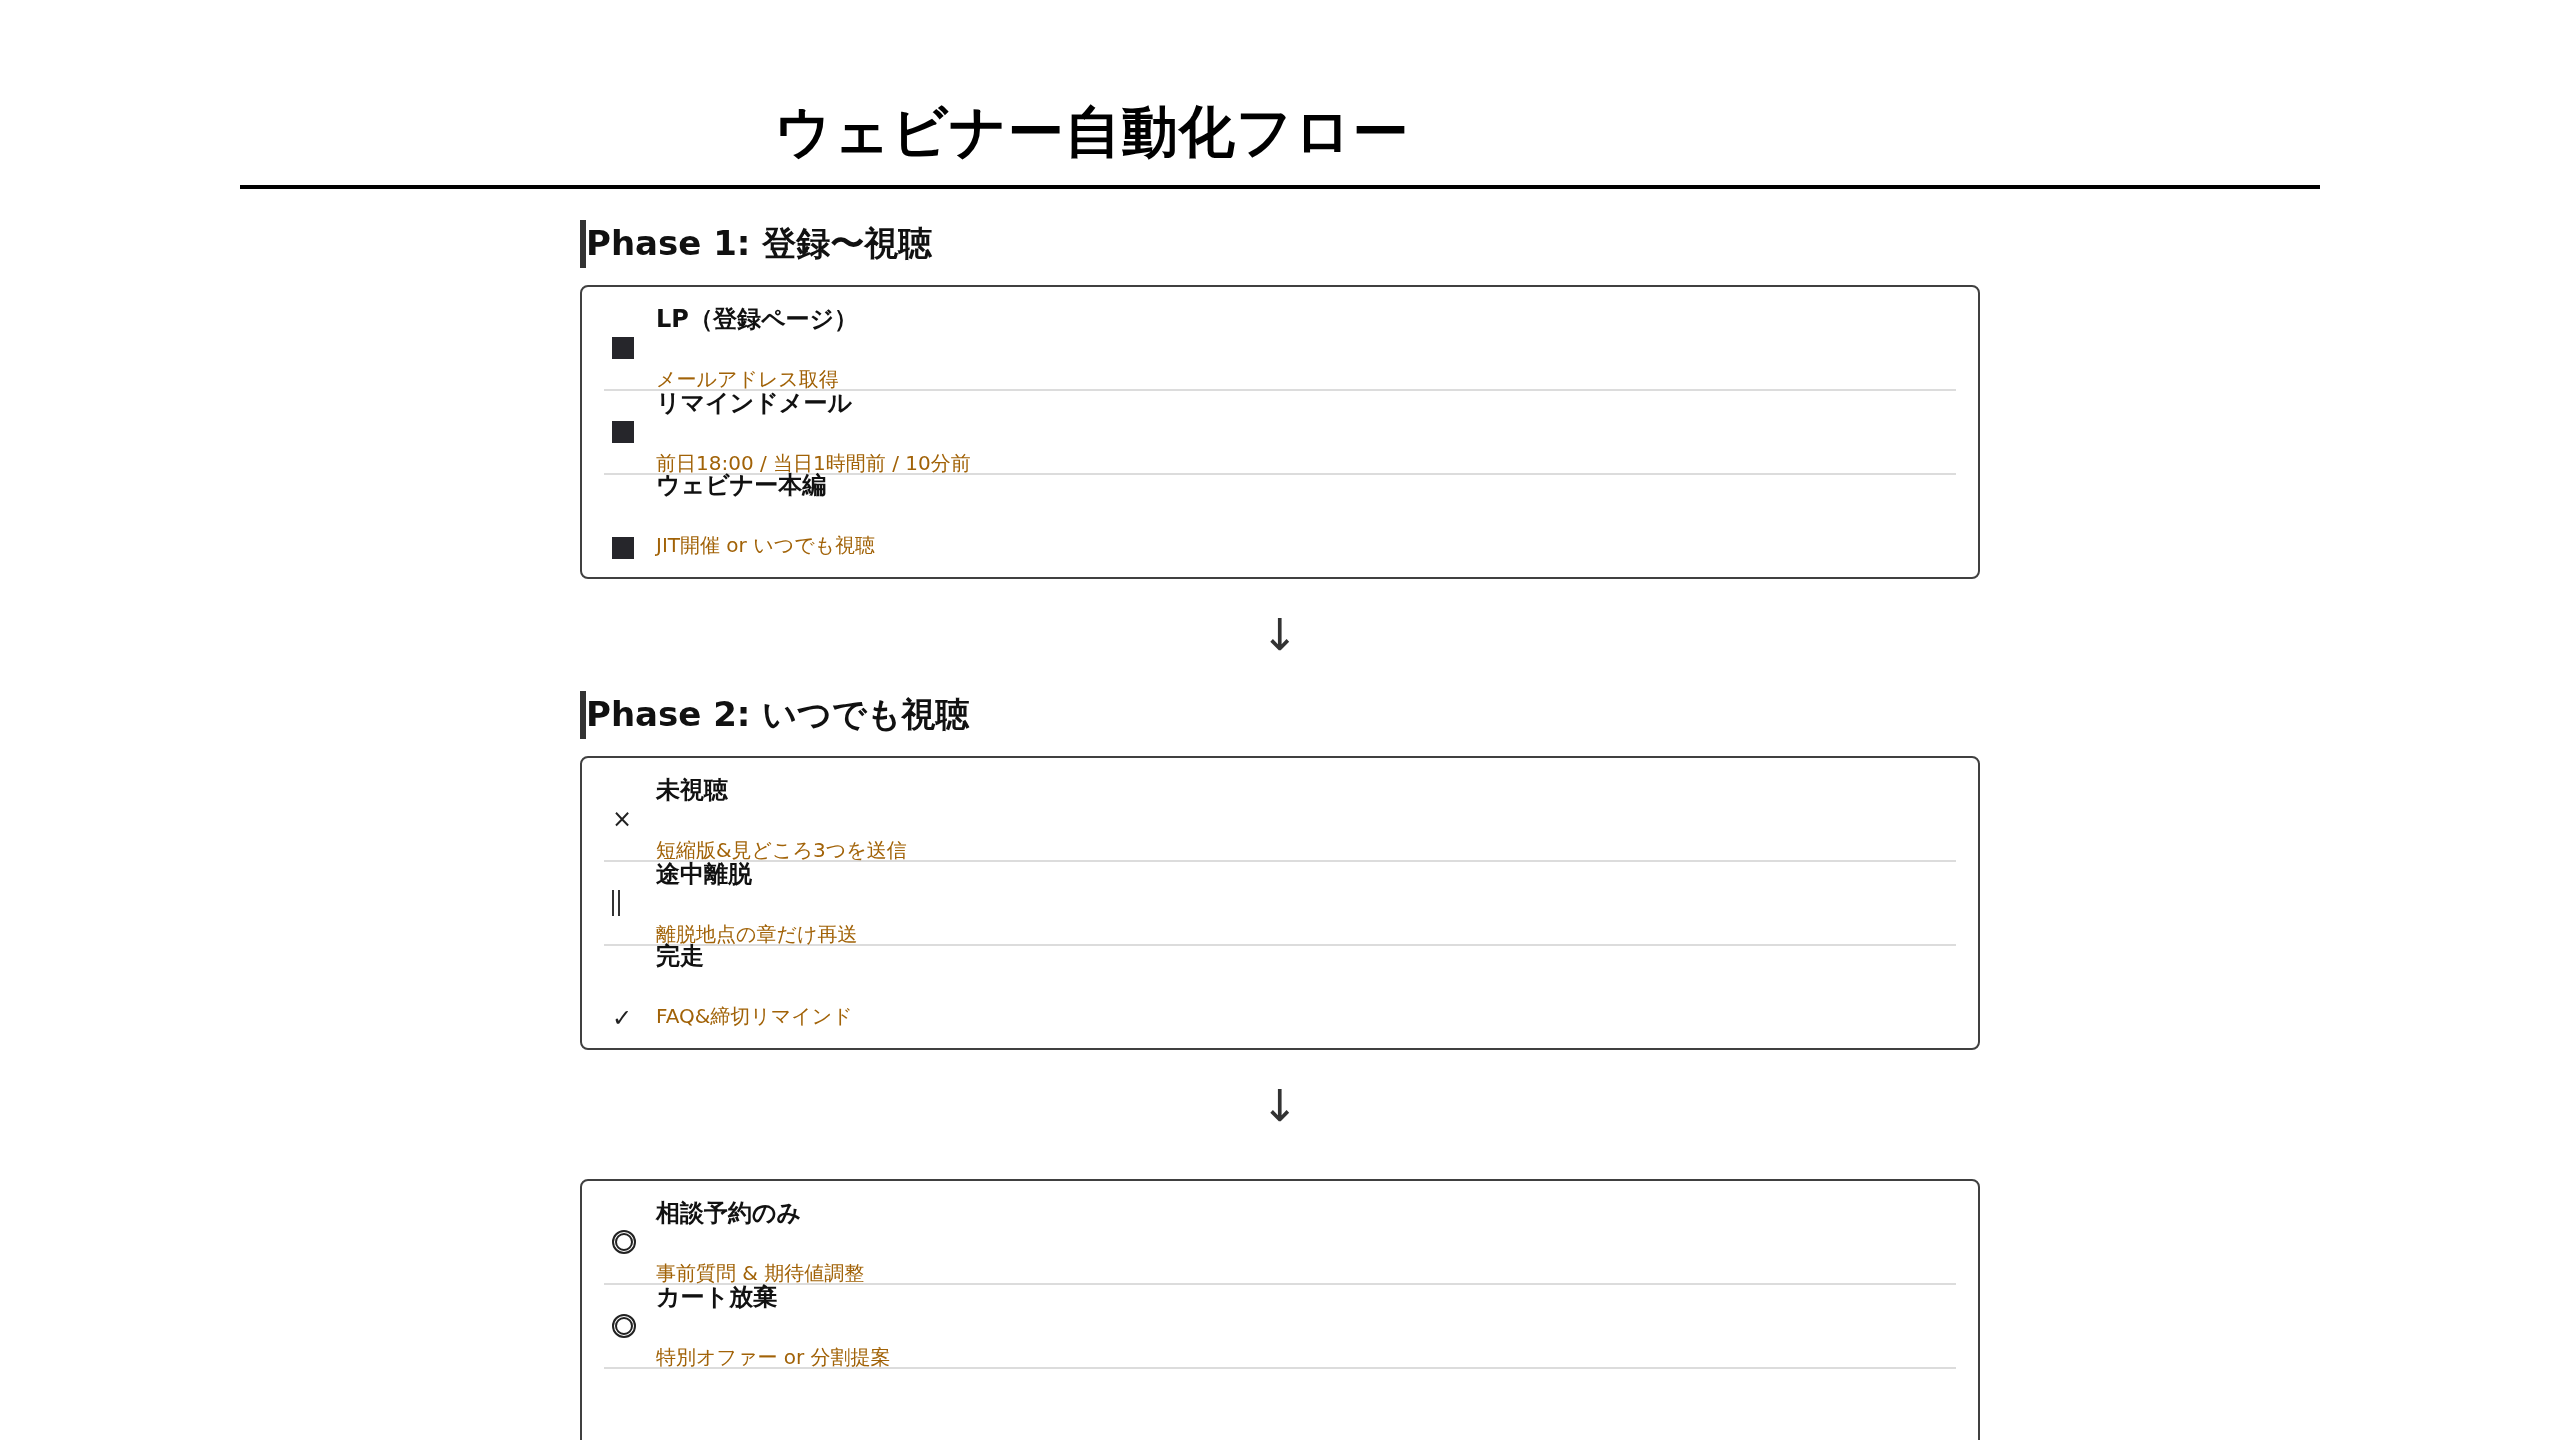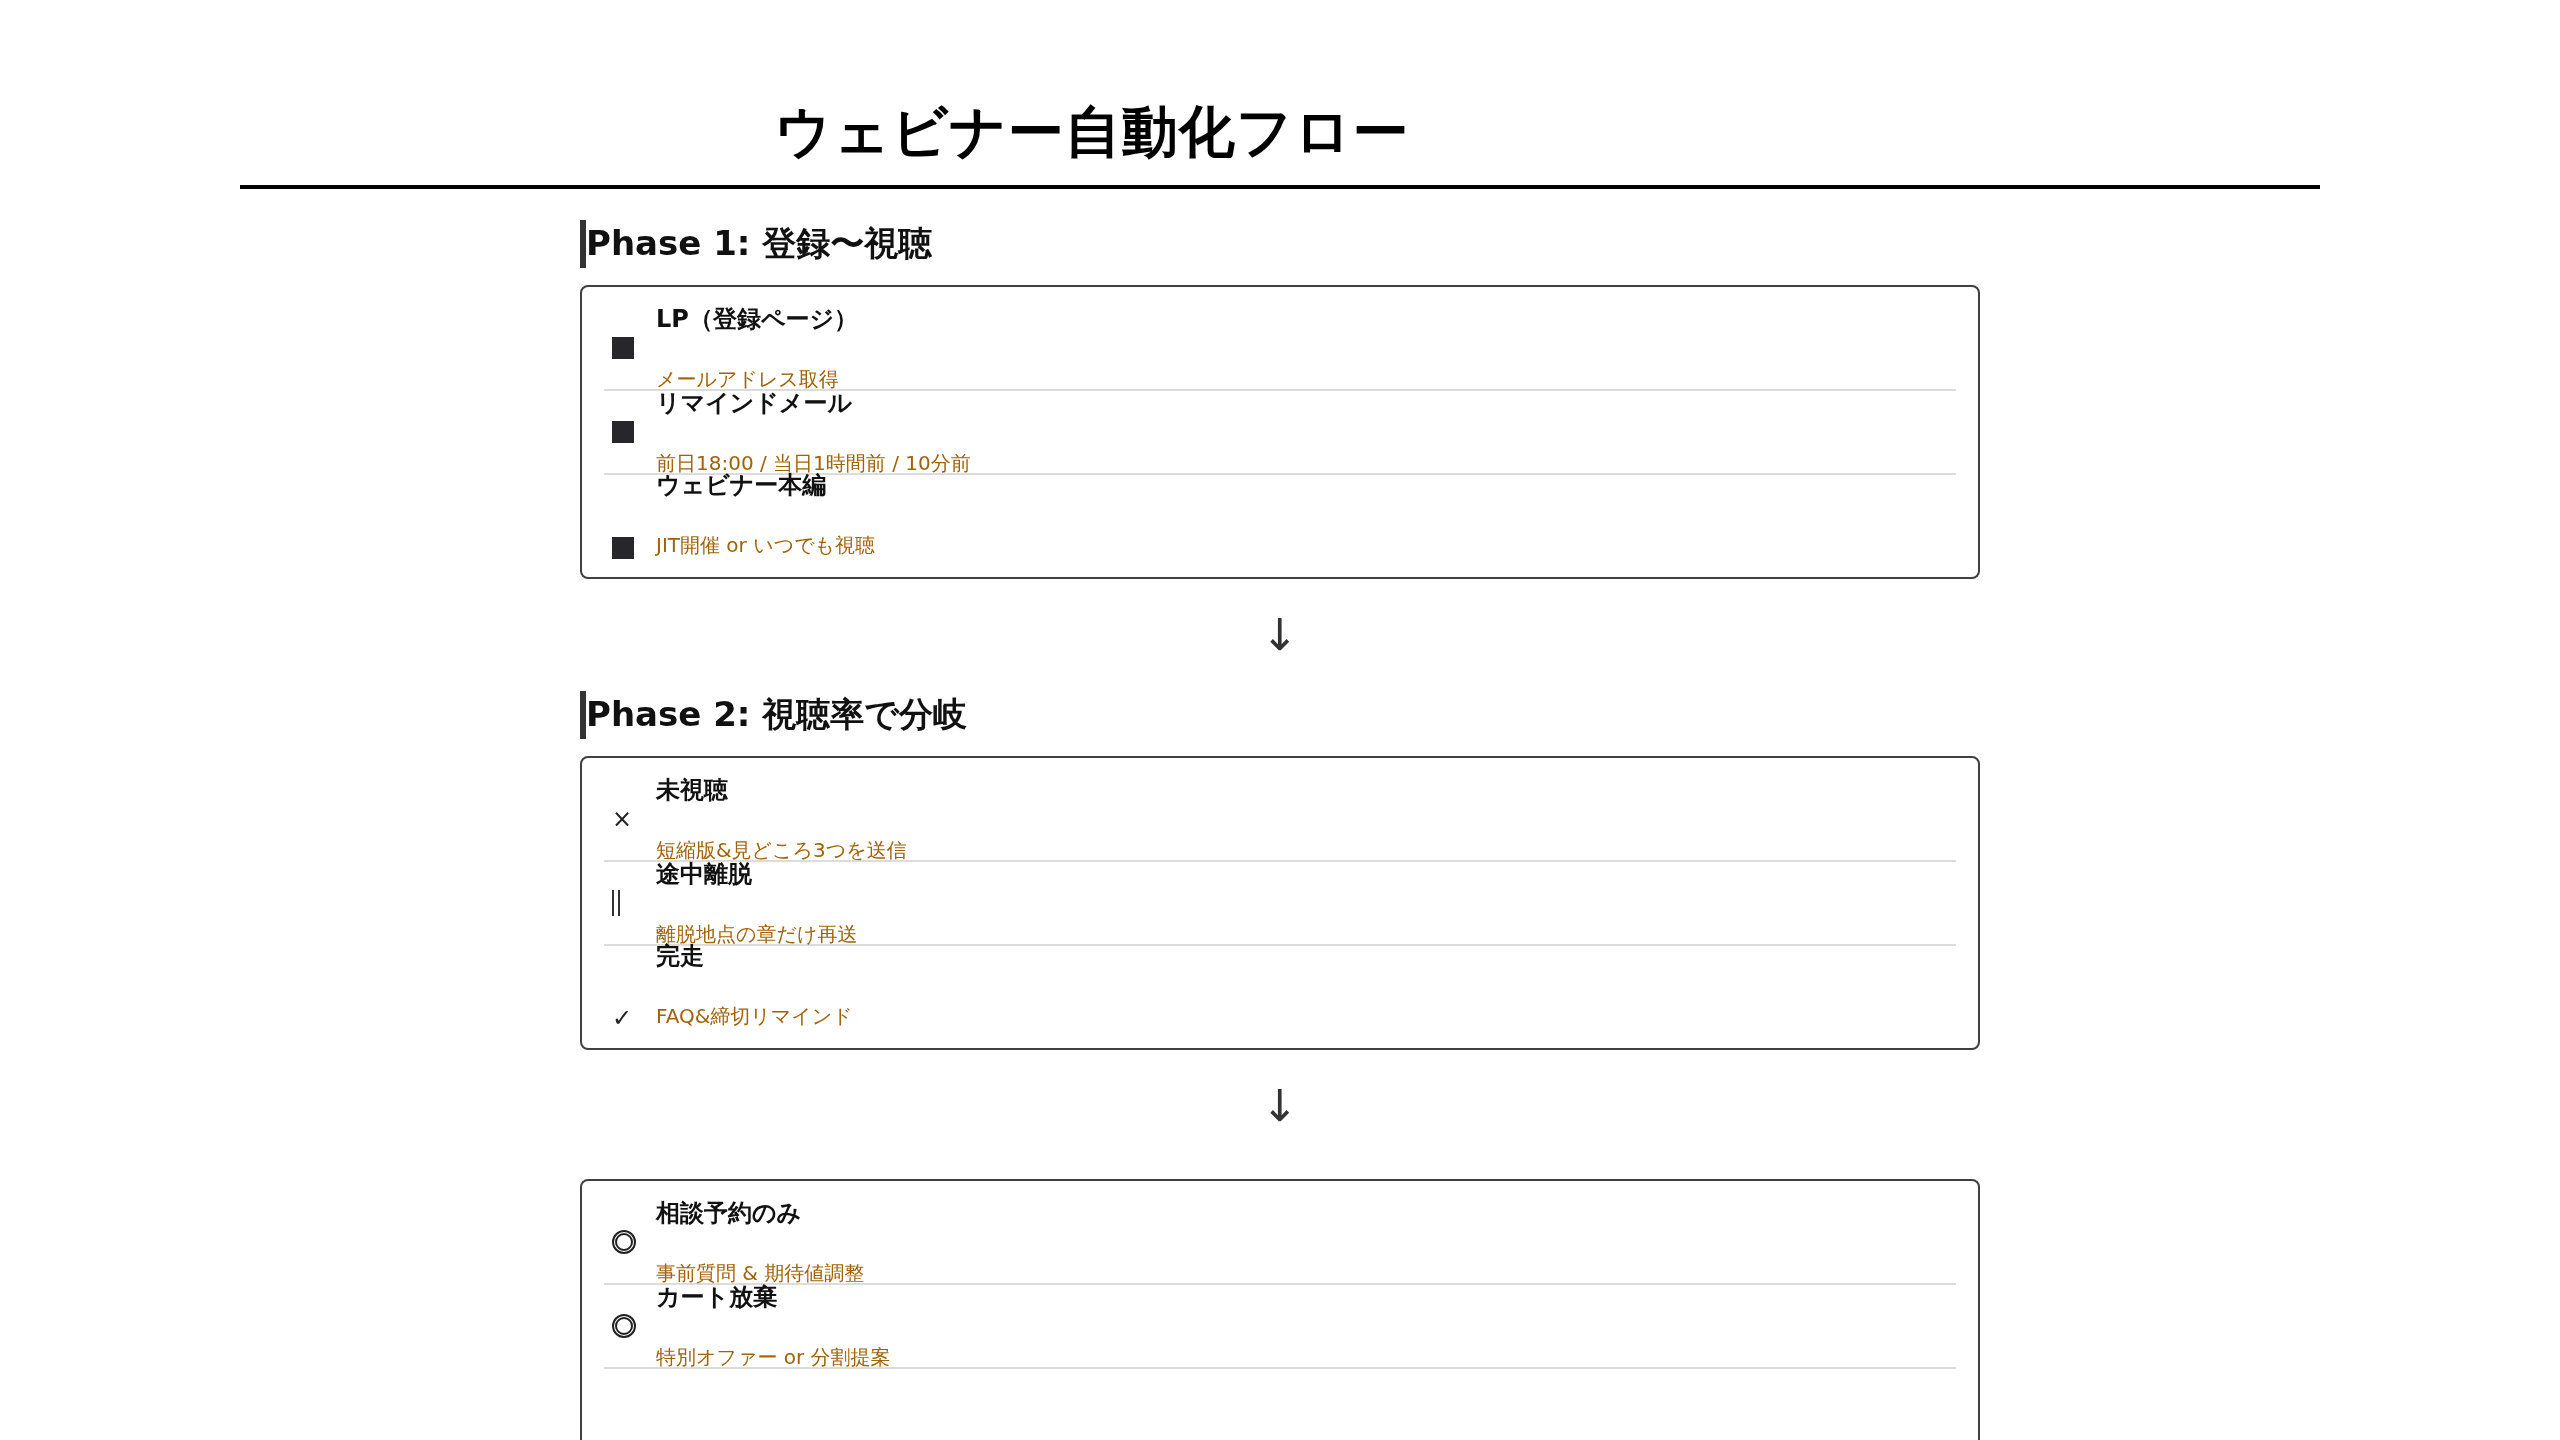--- a/index.html
+++ b/index.html
@@ -97,21 +97,21 @@
             <div class="row-title">ウェビナー本編</div>
             <div class="row-sub">JIT開催 or いつでも視聴</div>
           </div>
         </div>
       </div>
     </section>
 
     <div class="arrow">↓</div>
 
     <section class="phase">
-      <h2 class="phase-heading">Phase 2: 視聴率で分岐</h2>
+      <h2 class="phase-heading">Phase 2: いつでも視聴</h2>
       <div class="card">
         <div class="row">
           <div class="row-icon">×</div>
           <div class="row-text">
             <div class="row-title">未視聴</div>
             <div class="row-sub">短縮版&amp;見どころ3つを送信</div>
           </div>
         </div>
         <div class="row">
           <div class="row-icon">

